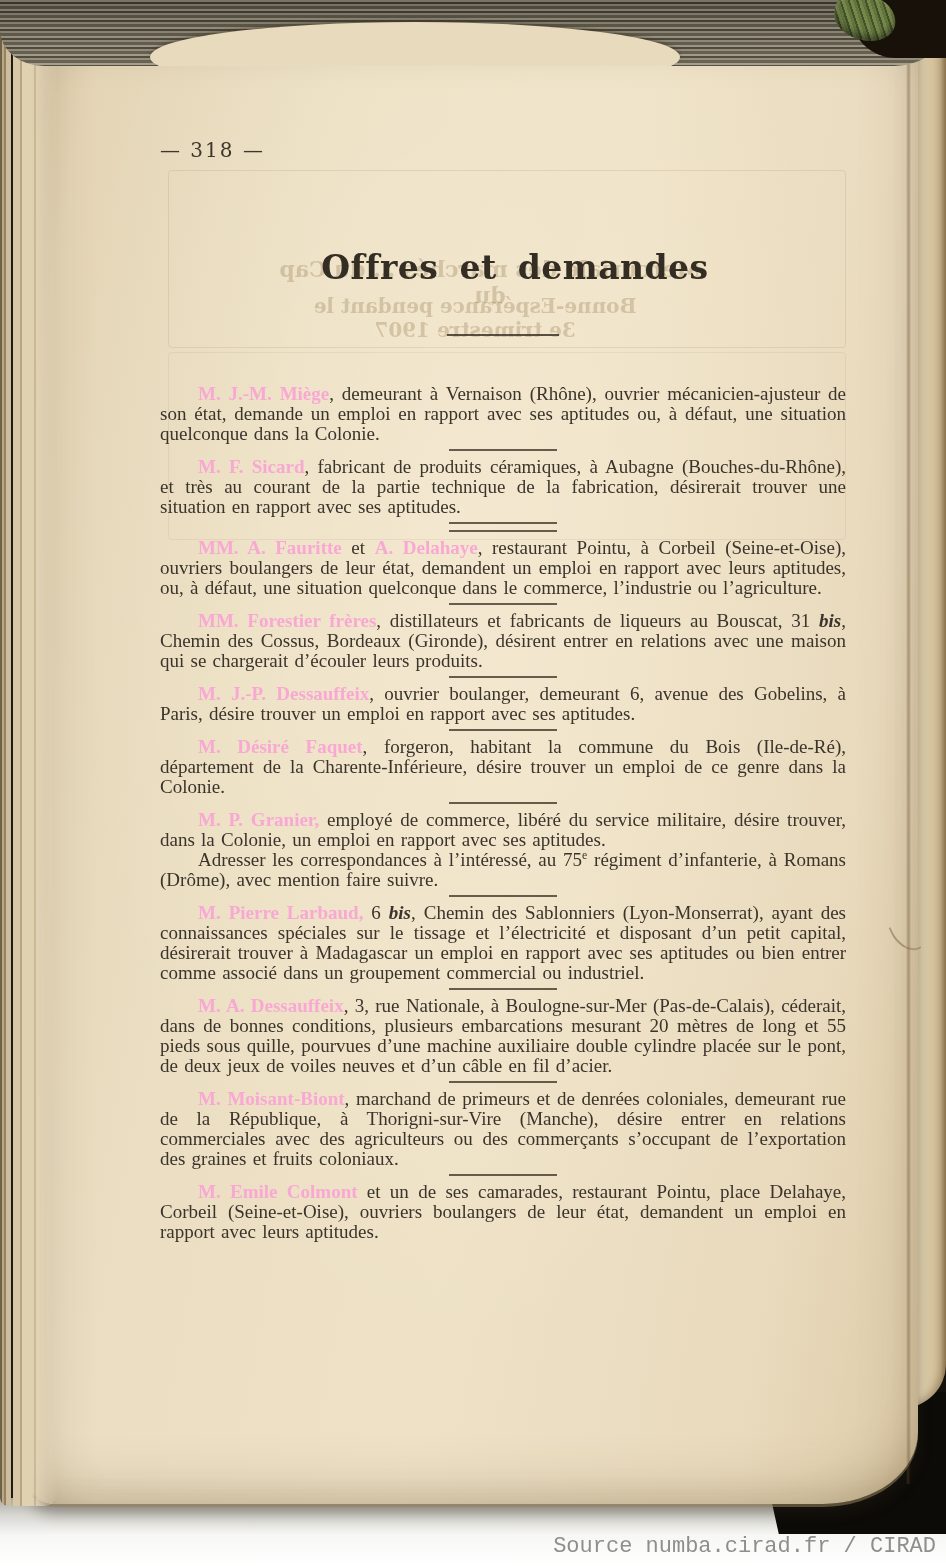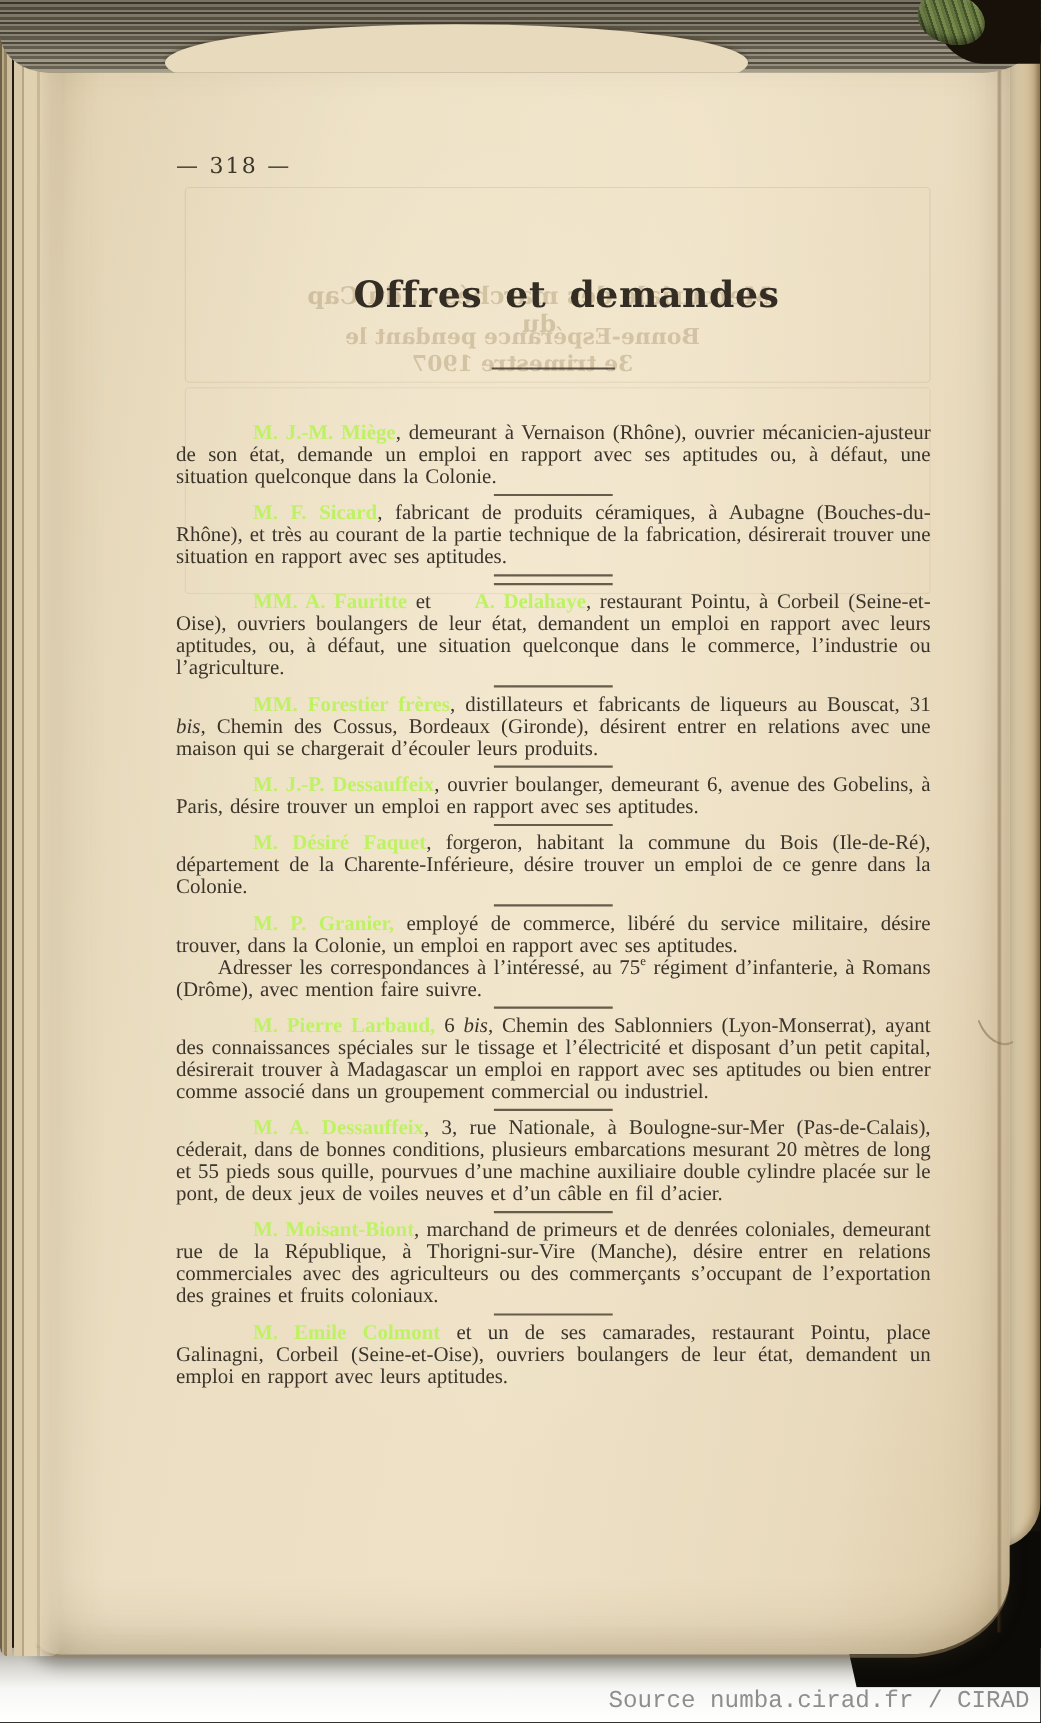--- a/index.html
+++ b/index.html
@@ -88,22 +88,22 @@
 
   .doc-title{position:absolute;top:248px;left:12px;width:100%;text-align:center;
     font-family:"DejaVu Serif",serif;font-weight:bold;font-size:33px;
     word-spacing:9px;letter-spacing:.5px;color:#332d24;}
   .title-rule{position:absolute;top:334px;left:50%;transform:translateX(-50%);
     width:112px;border-top:2px solid rgba(62,53,40,.85);}
 
   .entries{position:absolute;top:384px;left:0;width:686px;
     font-size:19px;line-height:20px;text-align:justify;word-spacing:1.5px;}
   .entry-para{margin:0;text-indent:38px;}
-  .entry-para .b{font-weight:bold;color:#bef264;margin-left:32px;}
-  .entry-para .i{font-style:italic;}
+  .entry-para .b{font-weight:bold;color:#f9a8d4;}
+  .entry-para .i{font-style:italic;font-weight:bold;}
   .entry-para sup{font-size:.62em;line-height:0;}
   .sep{width:108px;margin:5px auto 6px auto;border-top:2px solid rgba(66,57,43,.8);}
 
   
   .watermark{position:absolute;top:1534px;right:10px;z-index:12;
     font-family:Liberation Mono, monospace;font-size:22px;color:#8e8e8e;}
 </style>
 </head>
 <body>
 
@@ -172,19 +172,19 @@
         <div class="sep"></div>
         <div>
           <p class="entry-para"><span class="b">M. A. Dessauffeix</span><span>, 3, rue Nationale, à Boulogne-sur-Mer (Pas-de-Calais), céderait, dans de bonnes conditions, plusieurs embarcations mesurant 20 mètres de long et 55 pieds sous quille, pourvues d’une machine auxiliaire double cylindre placée sur le pont, de deux jeux de voiles neuves et d’un câble en fil d’acier.</span></p>
         </div>
         <div class="sep"></div>
         <div>
           <p class="entry-para"><span class="b">M. Moisant-Biont</span><span>, marchand de primeurs et de denrées coloniales, demeurant rue de la République, à Thorigni-sur-Vire (Manche), désire entrer en relations commerciales avec des agriculteurs ou des commerçants s’occupant de l’exportation des graines et fruits coloniaux.</span></p>
         </div>
         <div class="sep"></div>
         <div>
-          <p class="entry-para"><span class="b">M. Emile Colmont</span><span> et un de ses camarades, restaurant Pointu, place Galinagni, Corbeil (Seine-et-Oise), ouvriers boulangers de leur état, demandent un emploi en rapport avec leurs aptitudes.</span></p>
+          <p class="entry-para"><span class="b">M. Emile Colmont</span><span> et un de ses camarades, restaurant Pointu, place Delahaye, Corbeil (Seine-et-Oise), ouvriers boulangers de leur état, demandent un emploi en rapport avec leurs aptitudes.</span></p>
         </div>
       </div>
   </div>
 
   <div class="watermark">Source numba.cirad.fr / CIRAD</div>
 </div>
 
 </body></html>

